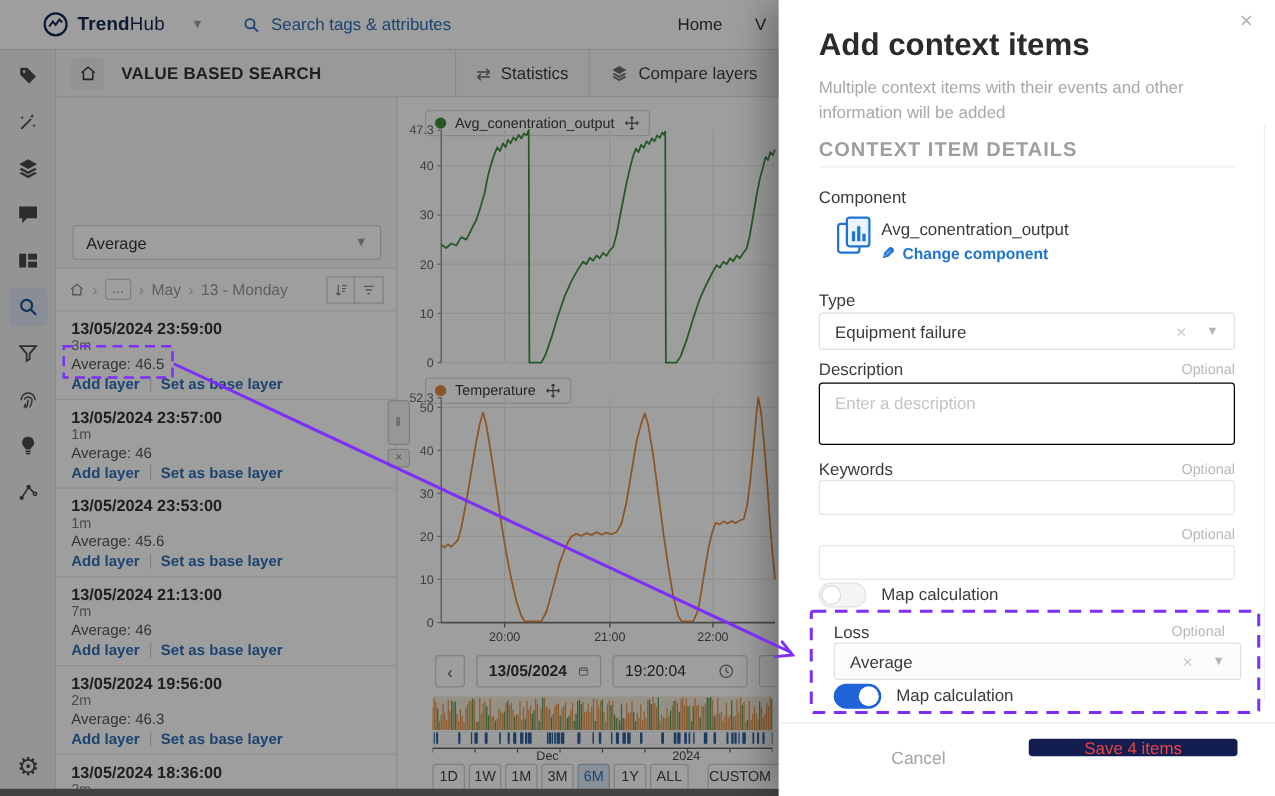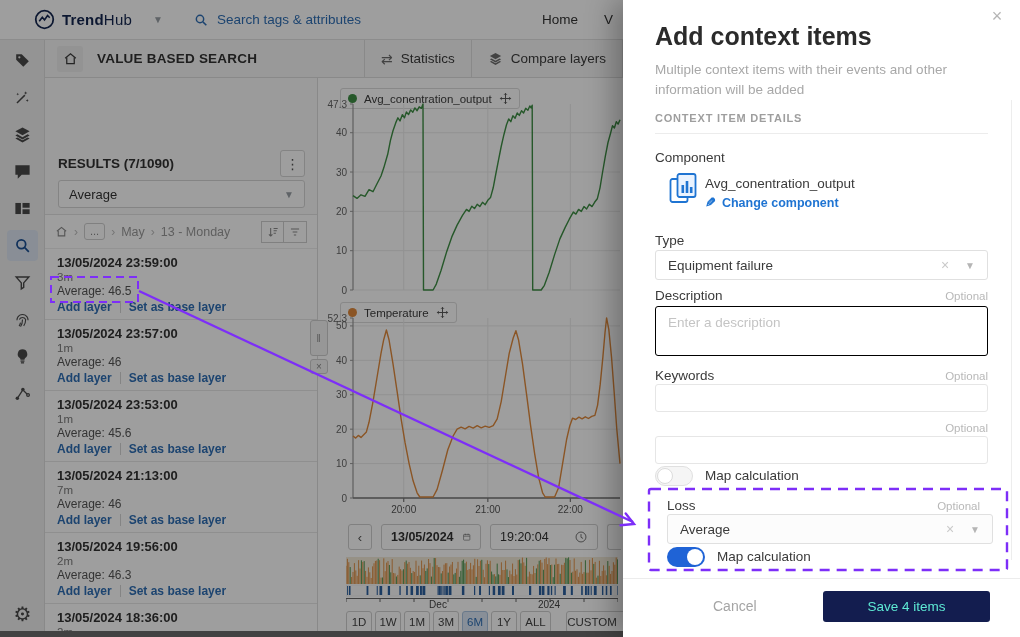--- a/index.html
+++ b/index.html
@@ -95,21 +95,21 @@
   .rng.wide { width:31px; }
   .rng.active { color:#2f6fb5; background:#dbe7f5; border-color:#aac4e0; }
   .rng-custom { margin-left:12px; width:66px; display:flex; align-items:center; justify-content:center; gap:6px; height:22px; border:1px solid #cfcfcf; border-radius:3px; background:#fff; font-size:11.5px; color:#444; }
   .rng-custom .ch { font-size:8px; color:#6b6b6b; }
   .bottom-strip { position:absolute; left:0; top:631px; width:623px; height:6px; background:#6b6b6b; }
 
   
   .m-close { position:absolute; right:12px; top:6px; font-size:18px; color:#b5b5b5; width:22px; height:22px; text-align:center; }
   .m-title { position:absolute; left:32px; top:22px; font-size:25px; font-weight:600; color:#2b2b2b; }
   .m-sub { position:absolute; left:32px; top:60px; width:338px; font-size:13.5px; line-height:1.45; color:#a8a8a8; }
-  .m-section { position:absolute; left:32px; top:112px; font-size:11px; letter-spacing:.8px; color:#9e9e9e; font-weight:700;text-align:right; }
+  .m-section { position:absolute; left:32px; top:112px; font-size:16px; letter-spacing:.8px; color:#9e9e9e; font-weight:700;text-align:right; }
   .m-div1 { position:absolute; left:32px; top:133px; width:333px; height:1px; background:#ececec; }
   .m-label { position:absolute; font-size:13.5px; color:#3a3a3a; }
   .m-opt { position:absolute; font-size:11.5px; color:#b8b8b8; }
   .comp-ic { position:absolute; left:46px; top:172px; width:29px; height:33px; }
   .comp-name { position:absolute; left:82px; top:176px; font-size:13.5px; color:#3a3a3a; }
   .comp-change { position:absolute; left:82px; top:195px; display:flex; align-items:center; gap:6px; font-size:12.5px; color:#1f74d2; font-weight:700; }
   .comp-change .pencil { font-size:13px; transform:scaleX(-1); display:inline-block; }
   .m-select { position:absolute; height:30px; border:1px solid #e0e0e0; border-radius:3px; background:#fff; display:flex; align-items:center; padding:0 12px; font-size:13.5px; color:#3a3a3a; }
   .m-select .clr { margin-left:auto; color:#c9c9c9; font-size:14px; }
   .m-select .dd { margin-left:16px; color:#b5b5b5; font-size:10px; }
@@ -117,21 +117,21 @@
   .m-textarea { position:absolute; border:1px solid #000000; border-radius:3px; background:#fff; font-size:13.5px; color:#3a3a3a; padding:8px 12px; resize:none; font-family:inherit; }
   .m-textarea::placeholder, .m-input::placeholder { color:#c4c4c4; }
   .toggle { position:absolute; width:38px; height:20px; border-radius:10px; }
   .toggle.off { background:#f5f5f5; border:1px solid #e0e0e0; }
   .toggle.off .knob { position:absolute; left:1px; top:1px; width:16px; height:16px; border-radius:50%; background:#fff; border:1px solid #dcdcdc; }
   .toggle.on { background:#1f63d6; }
   .toggle.on .knob { position:absolute; right:2px; top:2px; width:16px; height:16px; border-radius:50%; background:#fff; }
   .tog-label { position:absolute; font-size:13.5px; color:#3a3a3a; }
   .m-div2 { position:absolute; left:0; top:578px; width:397px; height:1px; background:#ececec; }
   .m-cancel { position:absolute; left:90px; top:598px; font-size:14px; color:#a5a5a5; background:none; border:none; font-family:inherit; }
-  .m-save { position:absolute; left:200px; top:591px; width:167px; height:31px; background:#131d4f; color:#5eead4; font-size:13.5px; border:none; border-radius:3px; font-family:inherit; }
+  .m-save { position:absolute; left:200px; top:591px; width:167px; height:14px; background:#131d4f; color:#ef4444; font-size:13.5px; border:none; border-radius:3px; font-family:inherit; }
   .m-scroll { position:absolute; left:388px; top:100px; width:1px; height:460px; background:#ededed; }
 
   .ic svg, .logo-ic svg, .comp-ic svg { width:100%; height:100%; display:block; }
 </style>
 </head>
 <body>
 
 <div class="app">
 
   <div class="underlay">
@@ -283,24 +283,20 @@
               </svg>
             </span>
           </div>
         </div>
       <div class="rail-gear">
           <span>⚙</span>
         </div>
     </div>
 
     <div class="results">
-      <div class="res-head">
-        <span class="res-title">RESULTS (7/1090)</span>
-        <span class="kebab">⋮</span>
-      </div>
       <div class="agg-select">
         <span>Average</span>
         <span class="dd">▼</span>
       </div>
       <div class="res-list">
         <div class="crumb-row">
           <span class="ic">
               <svg viewBox="0 0 24 24" fill="none" stroke="currentColor" stroke-width="2">
                 <path d="M3.5 11.5L12 4.5l8.5 7"></path>
                 <path d="M6 10.5V20h12v-9.5"></path>

